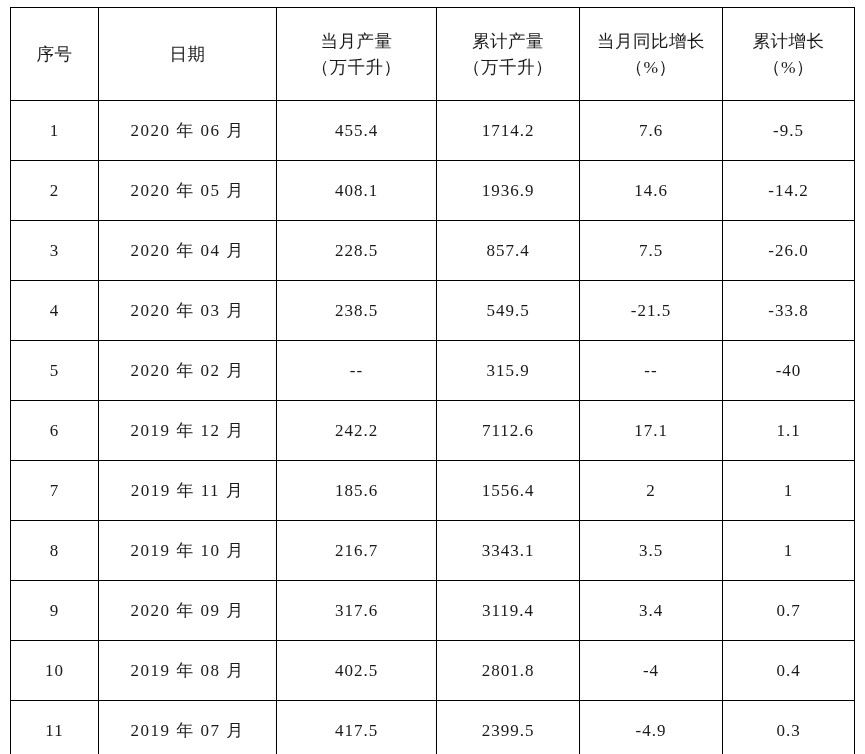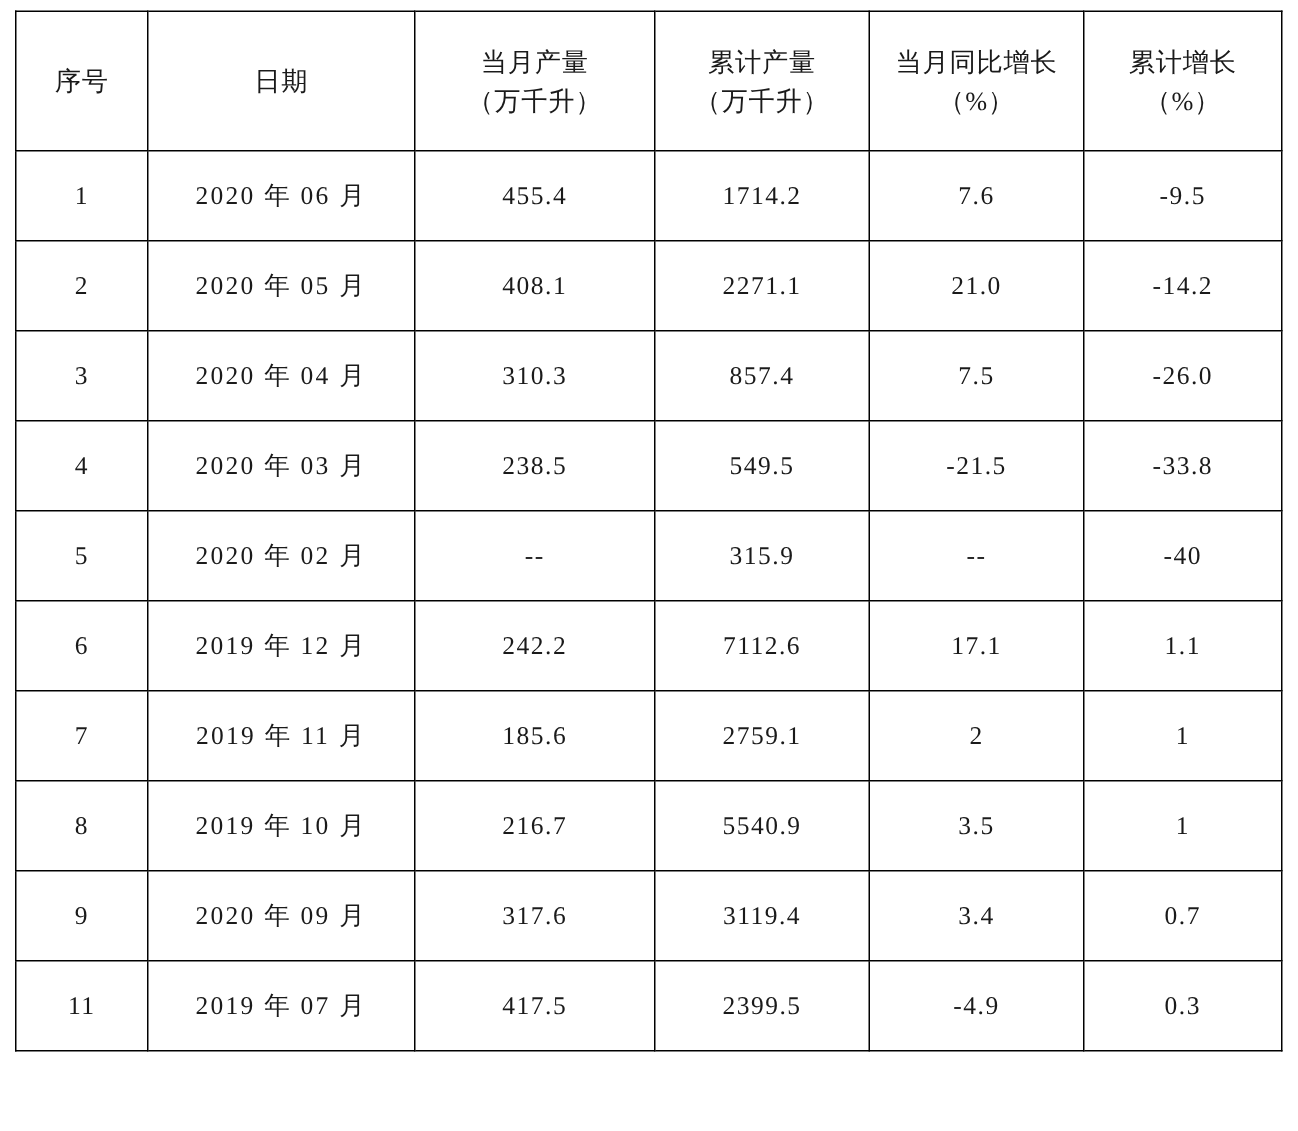--- a/index.html
+++ b/index.html
@@ -114,28 +114,28 @@
         <td class="date">2020 年 06 月</td>
         <td class="num">455.4</td>
         <td class="num">1714.2</td>
         <td class="num">7.6</td>
         <td class="num">-9.5</td>
       </tr>
       <tr>
         <td class="num">2</td>
         <td class="date">2020 年 05 月</td>
         <td class="num">408.1</td>
-        <td class="num">2271.1</td>
-        <td class="num">21.0</td>
+        <td class="num">1936.9</td>
+        <td class="num">14.6</td>
         <td class="num">-14.2</td>
       </tr>
       <tr>
         <td class="num">3</td>
         <td class="date">2020 年 04 月</td>
-        <td class="num">310.3</td>
+        <td class="num">228.5</td>
         <td class="num">857.4</td>
         <td class="num">7.5</td>
         <td class="num">-26.0</td>
       </tr>
       <tr>
         <td class="num">4</td>
         <td class="date">2020 年 03 月</td>
         <td class="num">238.5</td>
         <td class="num">549.5</td>
         <td class="num">-21.5</td>
@@ -154,41 +154,49 @@
         <td class="date">2019 年 12 月</td>
         <td class="num">242.2</td>
         <td class="num">7112.6</td>
         <td class="num">17.1</td>
         <td class="num">1.1</td>
       </tr>
       <tr>
         <td class="num">7</td>
         <td class="date">2019 年 11 月</td>
         <td class="num">185.6</td>
-        <td class="num">2759.1</td>
+        <td class="num">1556.4</td>
         <td class="num">2</td>
         <td class="num">1</td>
       </tr>
       <tr>
         <td class="num">8</td>
         <td class="date">2019 年 10 月</td>
         <td class="num">216.7</td>
-        <td class="num">5540.9</td>
+        <td class="num">3343.1</td>
         <td class="num">3.5</td>
         <td class="num">1</td>
       </tr>
       <tr>
         <td class="num">9</td>
         <td class="date">2020 年 09 月</td>
         <td class="num">317.6</td>
         <td class="num">3119.4</td>
         <td class="num">3.4</td>
         <td class="num">0.7</td>
       </tr>
       <tr>
+        <td class="num">10</td>
+        <td class="date">2019 年 08 月</td>
+        <td class="num">402.5</td>
+        <td class="num">2801.8</td>
+        <td class="num">-4</td>
+        <td class="num">0.4</td>
+      </tr>
+      <tr>
         <td class="num">11</td>
         <td class="date">2019 年 07 月</td>
         <td class="num">417.5</td>
         <td class="num">2399.5</td>
         <td class="num">-4.9</td>
         <td class="num">0.3</td>
       </tr>
     </tbody>
   </table>
 </div>

